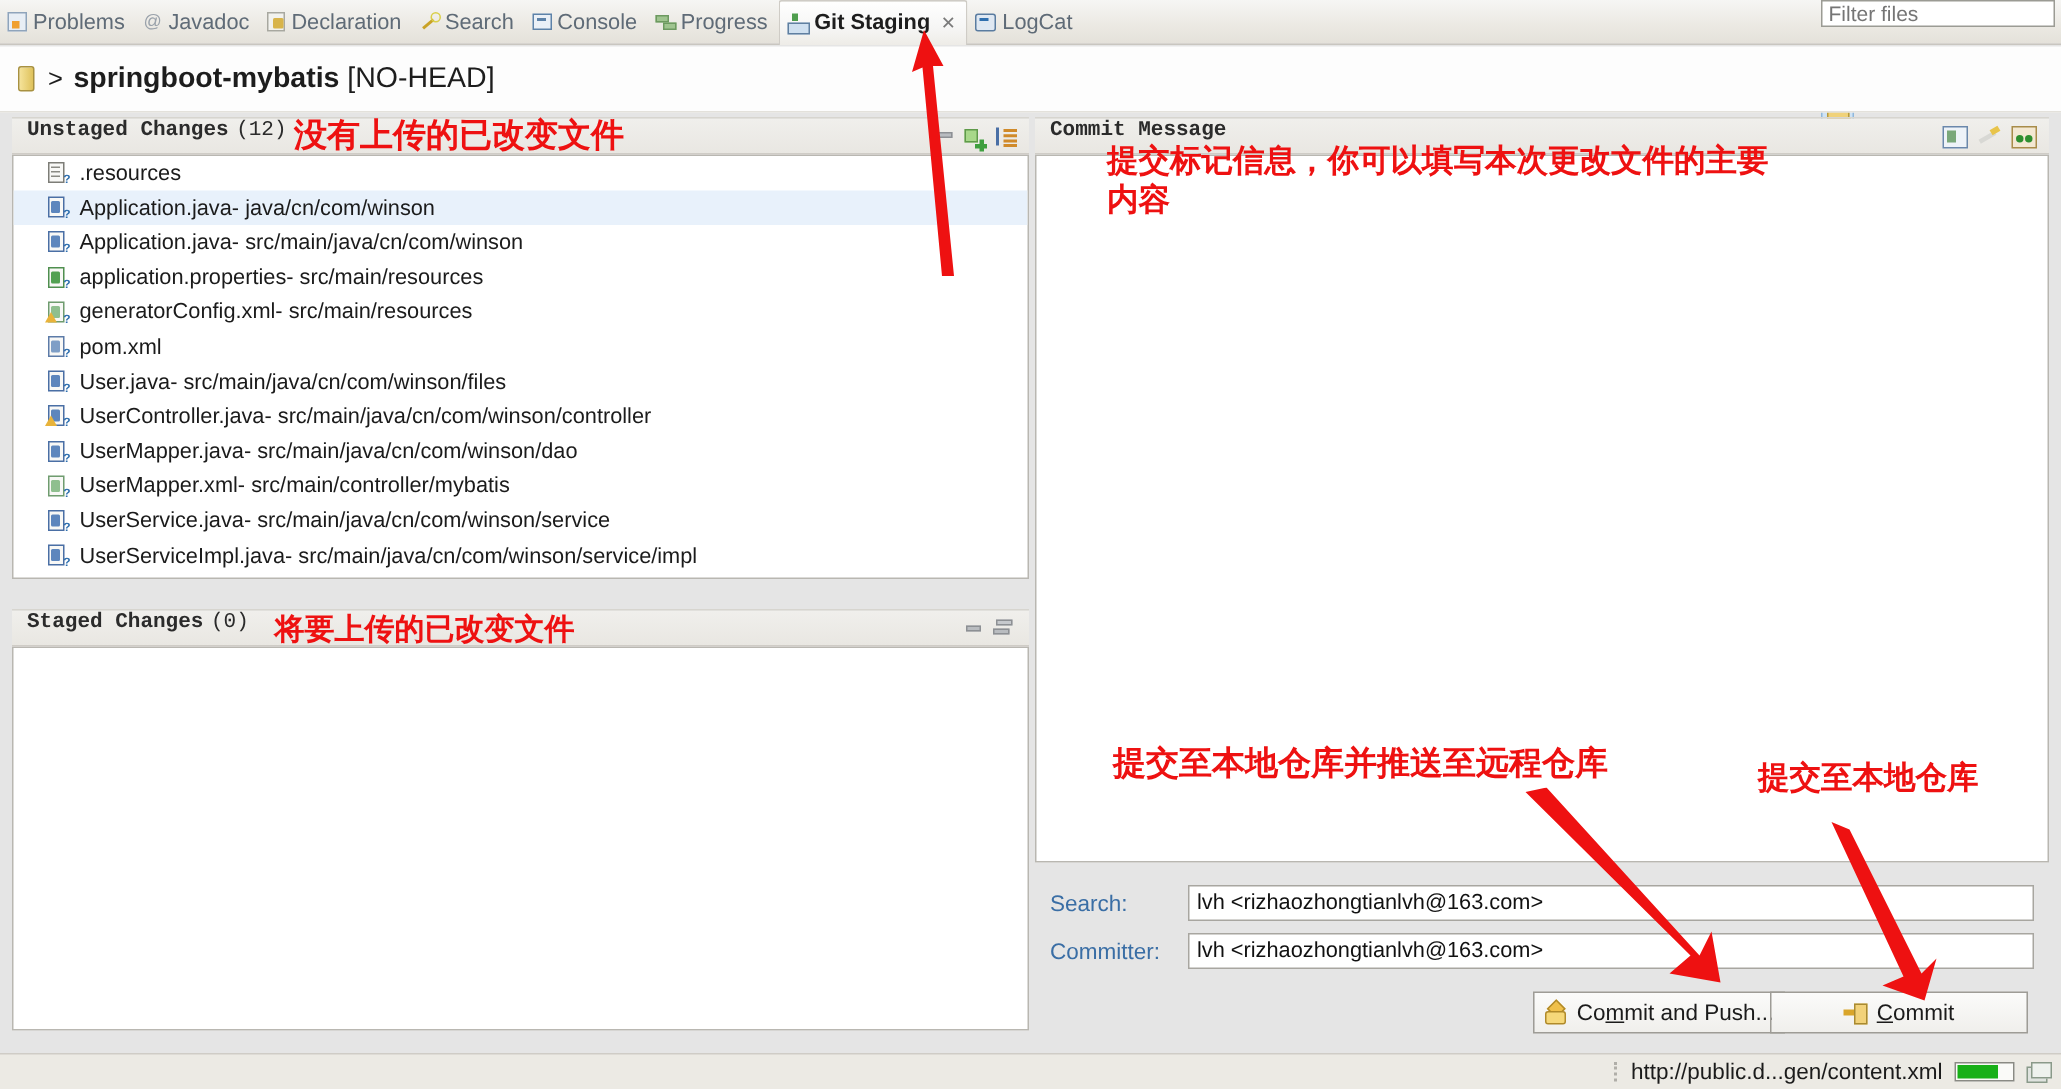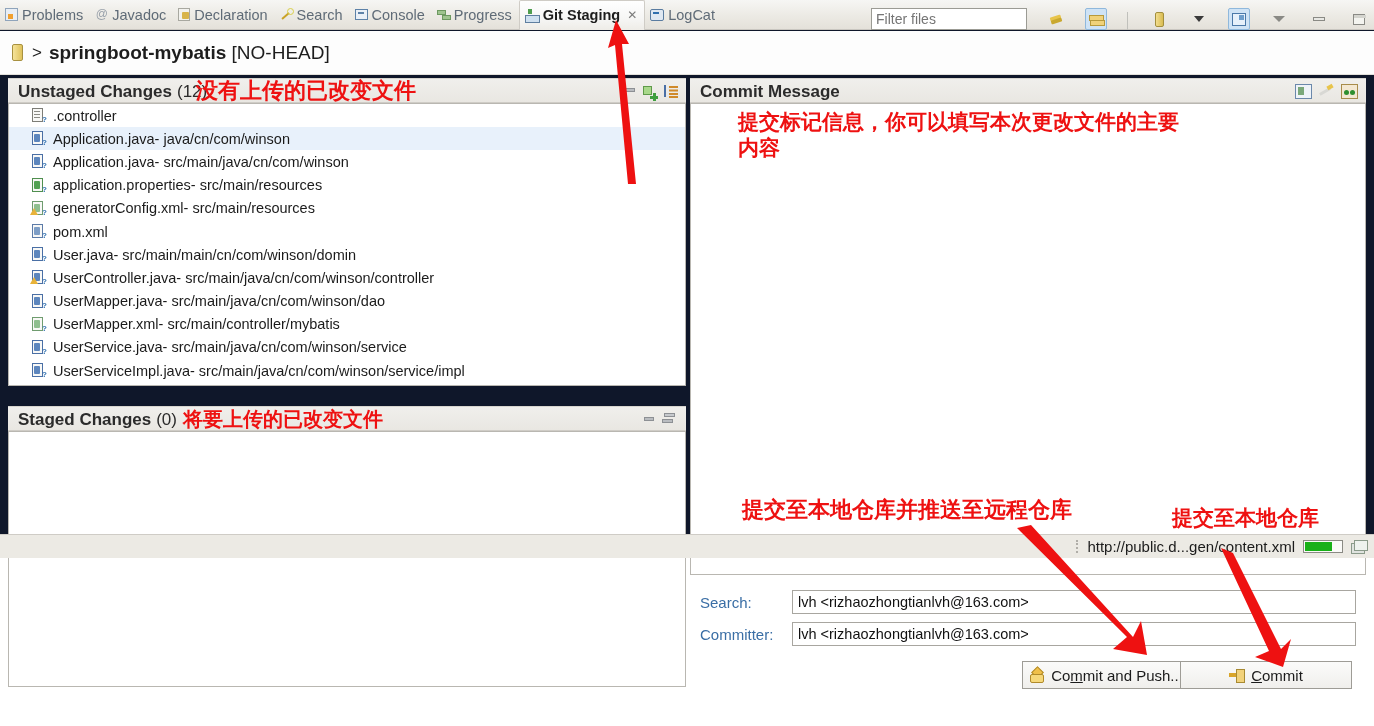--- a/index.html
+++ b/index.html
@@ -5,22 +5,22 @@
   * { box-sizing: border-box; }
   html, body {
     margin: 0; padding: 0;
     width: 1374px; height: 726px;
     background: #ffffff;
     font-family: "Liberation Sans", sans-serif;
     overflow: hidden;
   }
   #app {
     position: relative;
-    width: 1374px; height: 558px;
-    background: #0f172a;
+    width: 1374px; height: 726px;
+    background: #e5e5e5;
   }
 
   
   .tabbar {
     position: absolute; left: 0; top: 0;
     width: 1374px; height: 30px;
     background: linear-gradient(to bottom, #f6f6f4 0%, #eceae4 55%, #e4e1da 100%);
     border-bottom: 1px solid #c9c6c0;
     display: flex; align-items: center;
   }
@@ -61,21 +61,21 @@
   .ic-progress:after{content:"";position:absolute;left:5px;top:6px;width:7px;height:3px;background:#9fc48f;border:1px solid #6d9960;}
   .ic-gitstage { width:14px;height:13px; }
   .ic-gitstage:before{content:"";position:absolute;left:3px;top:0;width:4px;height:5px;background:#4f9e4f;}
   .ic-gitstage:after{content:"";position:absolute;left:0;top:6px;width:13px;height:6px;background:#cfe0f0;border:1px solid #5f7fa0;}
   .ic-logcat { width:14px;height:12px;background:#dfe8f2;border:1px solid #5a7ca0;border-radius:2px; }
   .ic-logcat:after{content:"";position:absolute;left:2px;top:2px;width:6px;height:2px;background:#2f6fae;}
 
   
   .toolbar-right {
     position: absolute; right: 4px; top: 0px;
-    height: 30px; display: flex; align-items: flex-end; gap: 18px;
+    height: 30px; display: flex; align-items: flex-start; gap: 18px; flex-direction: column;
   }
   .filter-input {
     width: 156px; height: 22px;
     border: 1px solid #9b9b94; background: #ffffff;
     font-size: 14px; color: #4f4f4f;
     padding: 0 4px; font-family: "Liberation Sans", sans-serif;
     outline: none;
   }
   .tb-btn {
     width: 22px; height: 22px; position: relative;
@@ -114,24 +114,25 @@
   }
   .repo-arrow { font-size: 17px; color: #1d1d1d; margin-right: 7px; }
   .repo-name { font-size: 19px; color: #1d1d1d; }
   .repo-name b { font-weight: bold; }
 
   
   .panel-head {
     background: linear-gradient(to bottom,#f0efec 0%,#e9e7e2 100%);
     border-top: 1px solid #d7d5cf;
     border-bottom: 1px solid #cfccc6;
-    display: flex; align-items: flex-end;
+    display: flex; align-items: flex-start;
     height: 25px; padding-left: 10px;
-    font-size: 17px; font-weight: bold; color: #2b2b2b;
+    font-size: 14px; font-weight: bold; color: #2b2b2b;
     position: relative;
+    font-family: Liberation Mono, monospace;
   }
   .panel-head .count { font-weight: normal; }
   .panel-tools {
     position: absolute; right: 8px; top: 0; height: 25px;
     display: flex; align-items: center; gap: 6px;
   }
 
   
   #unstaged-panel { position:absolute; left:8px; top:78px; width:678px; height:325px; }
   #unstaged-head { width: 678px; }
@@ -343,21 +344,21 @@
         </span>
       </div>
     </div>
     <div class="list-box" id="unstaged-list">
         <div class="frow">
           <span class="fic text">
             <span class="sheet"></span>
             <span class="lines"></span>
             <span class="q">?</span>
           </span>
-          <span>.controller</span>
+          <span>.resources</span>
           <span></span>
         </div>
         <div class="frow sel">
           <span class="fic java">
             <span class="sheet"></span>
             <span class="badge"></span>
             <span class="q">?</span>
           </span>
           <span>Application.java</span>
           <span> - java/cn/com/winson</span>
@@ -399,21 +400,21 @@
           <span>pom.xml</span>
           <span></span>
         </div>
         <div class="frow">
           <span class="fic java">
             <span class="sheet"></span>
             <span class="badge"></span>
             <span class="q">?</span>
           </span>
           <span>User.java</span>
-          <span> - src/main/main/cn/com/winson/domin</span>
+          <span> - src/main/java/cn/com/winson/files</span>
         </div>
         <div class="frow">
           <span class="fic java">
             <span class="sheet"></span>
             <span class="badge"></span>
             <span class="warn"></span>
             <span class="q">?</span>
           </span>
           <span>UserController.java</span>
           <span> - src/main/java/cn/com/winson/controller</span>
@@ -510,21 +511,21 @@
     <span class="progress-track">
       <span class="progress-fill" id="progress-fill" style="width: 26.6px;"></span>
     </span>
     <span class="ic-stack"></span>
   </div>
 
   <div class="anno" style="left:196px; top:77px; font-size:22px;">没有上传的已改变文件</div>
 
   <div class="anno" style="left:183px; top:407px; font-size:20px;">将要上传的已改变文件</div>
 
-  <div class="anno" style="left:738px; top:109px; font-size:21px; width:540px;">提交标记信息，你可以填写本次更改文件的主要
+  <div class="anno" style="left:738px; top:94px; font-size:21px; width:540px;">提交标记信息，你可以填写本次更改文件的主要
 内容</div>
 
   <div class="anno" style="left:742px; top:496px; font-size:22px;">提交至本地仓库并推送至远程仓库</div>
 
   <div class="anno" style="left:1172px; top:505px; font-size:21px;">提交至本地仓库</div>
 
   <svg class="arrow-svg" style="left:596px; top:14px;" width="60" height="180">
     <polygon points="20,6 33,30 26,30 40,170 32,170 19,31 12,34" fill="#ee1111"></polygon>
   </svg>
 

